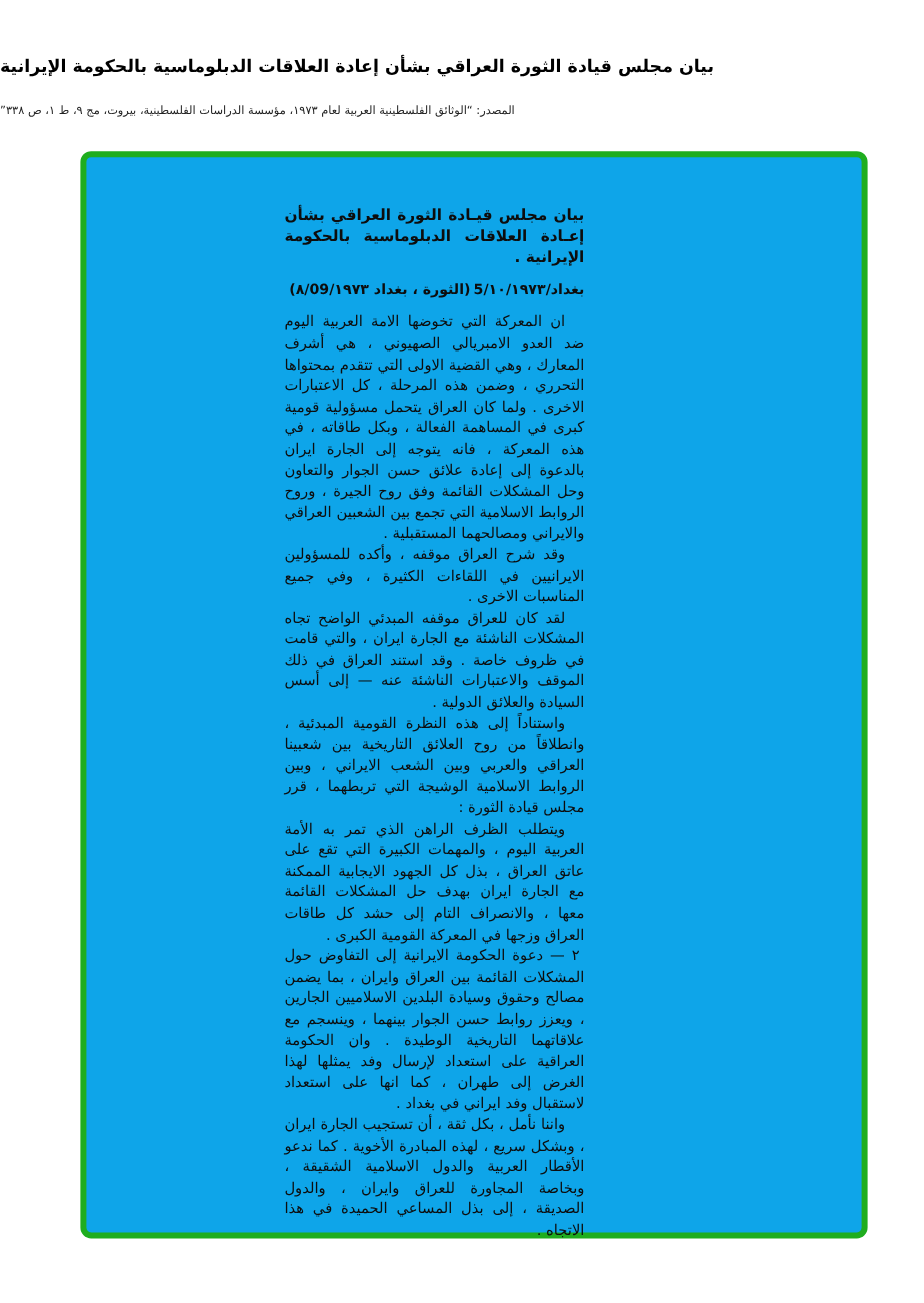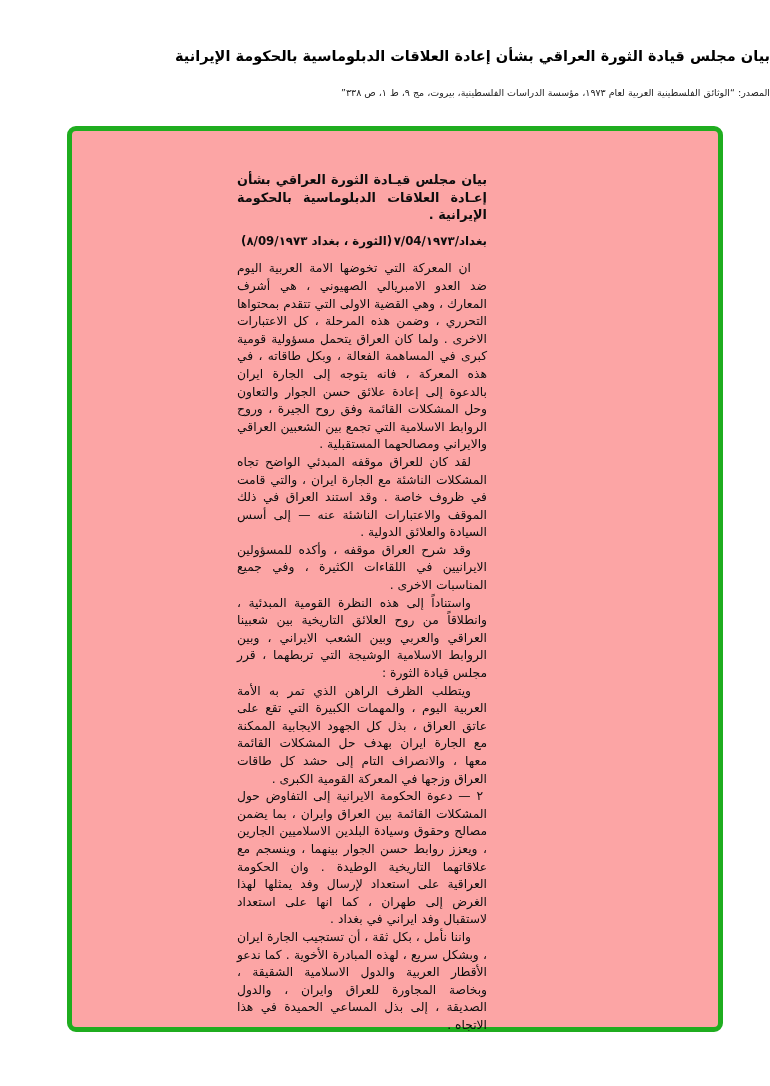--- a/index.html
+++ b/index.html
@@ -14,44 +14,43 @@
     position: relative;
     width: 770px;
     height: 1086px;
     overflow: hidden;
   }
   .header {
     position: absolute;
     top: 48px;
     left: 0;
     width: 770px;
-    text-align: right;
+    text-align: left;
     direction: rtl;
-    padding-left: 16px;
   }
   .header-title {
     font-size: 14.5px;
     font-weight: bold;
     color: #000000;
     letter-spacing: 0;
   }
   .source-line {
     margin-top: 23px;
     font-size: 9.5px;
     color: #222222;
   }
   .scan-frame {
     position: absolute;
     left: 67px;
     top: 126px;
     width: 656px;
     height: 906px;
     border: 5px solid #1fad1f;
     border-radius: 9px;
-    background: #fca5a5;
+    background: #0ea5e9;
   }
   .doc {
     position: absolute;
     top: 40px;
     left: 165px;
     width: 250px;
     direction: rtl;
     font-size: 12.3px;
     line-height: 17.6px;
     color: #0d0d0d;
@@ -89,29 +88,29 @@
     <div class="header-title">بيان مجلس قيادة الثورة العراقي بشأن إعادة العلاقات الدبلوماسية بالحكومة الإيرانية</div>
     <div class="source-line">المصدر: “الوثائق الفلسطينية العربية لعام ١٩٧٣، مؤسسة الدراسات الفلسطينية، بيروت، مج ٩، ط ١، ص ٣٣٨”</div>
   </div>
 
   <div class="scan-frame">
     <div class="doc">
 
       <div class="doc-title">بيان مجلس قيـادة الثورة العراقي بشأن إعـادة العلاقات الدبلوماسية بالحكومة الإيرانية .</div>
 
       <div class="dateline">
-        <span>بغداد/٧/04/١٩٧٣</span>
+        <span>بغداد/5/١٠/١٩٧٣</span>
         <span>(الثورة ، بغداد ٨/09/١٩٧٣)</span>
       </div>
 
       <p class="para">ان المعركة التي تخوضها الامة العربية اليوم ضد العدو الامبريالي الصهيوني ، هي أشرف المعارك ، وهي القضية الاولى التي تتقدم بمحتواها التحرري ، وضمن هذه المرحلة ، كل الاعتبارات الاخرى . ولما كان العراق يتحمل مسؤولية قومية كبرى في المساهمة الفعالة ، وبكل طاقاته ، في هذه المعركة ، فانه يتوجه إلى الجارة ايران بالدعوة إلى إعادة علائق حسن الجوار والتعاون وحل المشكلات القائمة وفق روح الجيرة ، وروح الروابط الاسلامية التي تجمع بين الشعبين العراقي والايراني ومصالحهما المستقبلية .</p>
 
+      <p class="para">وقد شرح العراق موقفه ، وأكده للمسؤولين الايرانيين في اللقاءات الكثيرة ، وفي جميع المناسبات الاخرى .</p>
+
       <p class="para">لقد كان للعراق موقفه المبدئي الواضح تجاه المشكلات الناشئة مع الجارة ايران ، والتي قامت في ظروف خاصة . وقد استند العراق في ذلك الموقف والاعتبارات الناشئة عنه — إلى أسس السيادة والعلائق الدولية .</p>
-
-      <p class="para">وقد شرح العراق موقفه ، وأكده للمسؤولين الايرانيين في اللقاءات الكثيرة ، وفي جميع المناسبات الاخرى .</p>
 
       <p class="para">واستناداً إلى هذه النظرة القومية المبدئية ، وانطلاقاً من روح العلائق التاريخية بين شعبينا العراقي والعربي وبين الشعب الايراني ، وبين الروابط الاسلامية الوشيجة التي تربطهما ، قرر مجلس قيادة الثورة :</p>
 
       <p class="para">ويتطلب الظرف الراهن الذي تمر به الأمة العربية اليوم ، والمهمات الكبيرة التي تقع على عاتق العراق ، بذل كل الجهود الايجابية الممكنة مع الجارة ايران بهدف حل المشكلات القائمة معها ، والانصراف التام إلى حشد كل طاقات العراق وزجها في المعركة القومية الكبرى .</p>
 
 
       <p class="para item">٢ — دعوة الحكومة الايرانية إلى التفاوض حول المشكلات القائمة بين العراق وايران ، بما يضمن مصالح وحقوق وسيادة البلدين الاسلاميين الجارين ، ويعزز روابط حسن الجوار بينهما ، وينسجم مع علاقاتهما التاريخية الوطيدة . وان الحكومة العراقية على استعداد لإرسال وفد يمثلها لهذا الغرض إلى طهران ، كما انها على استعداد لاستقبال وفد ايراني في بغداد .</p>
 
       <p class="para">واننا نأمل ، بكل ثقة ، أن تستجيب الجارة ايران ، وبشكل سريع ، لهذه المبادرة الأخوية . كما ندعو الأقطار العربية والدول الاسلامية الشقيقة ، وبخاصة المجاورة للعراق وايران ، والدول الصديقة ، إلى بذل المساعي الحميدة في هذا الاتجاه .</p>
 

